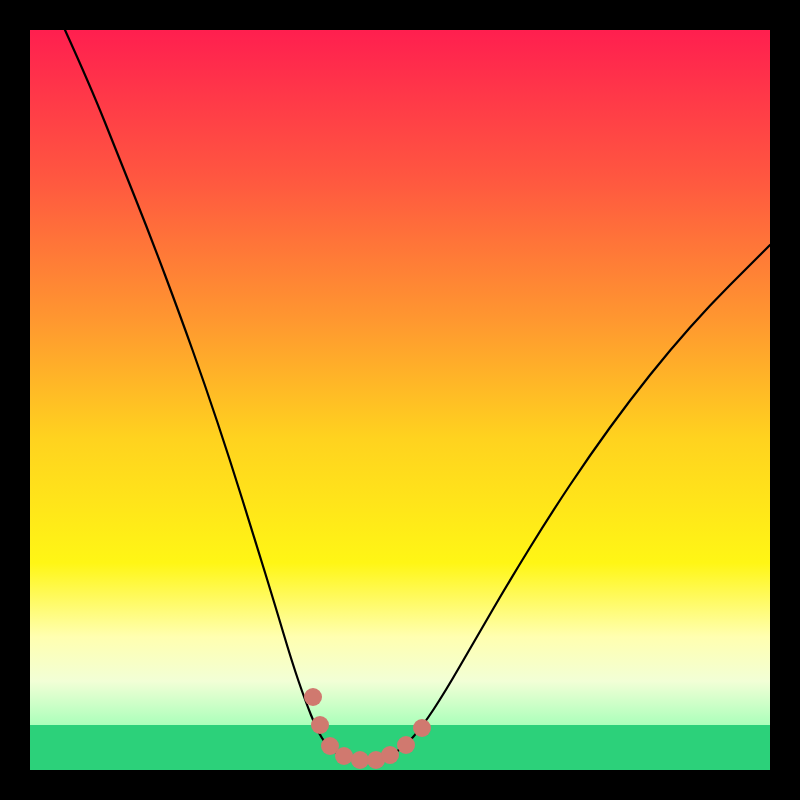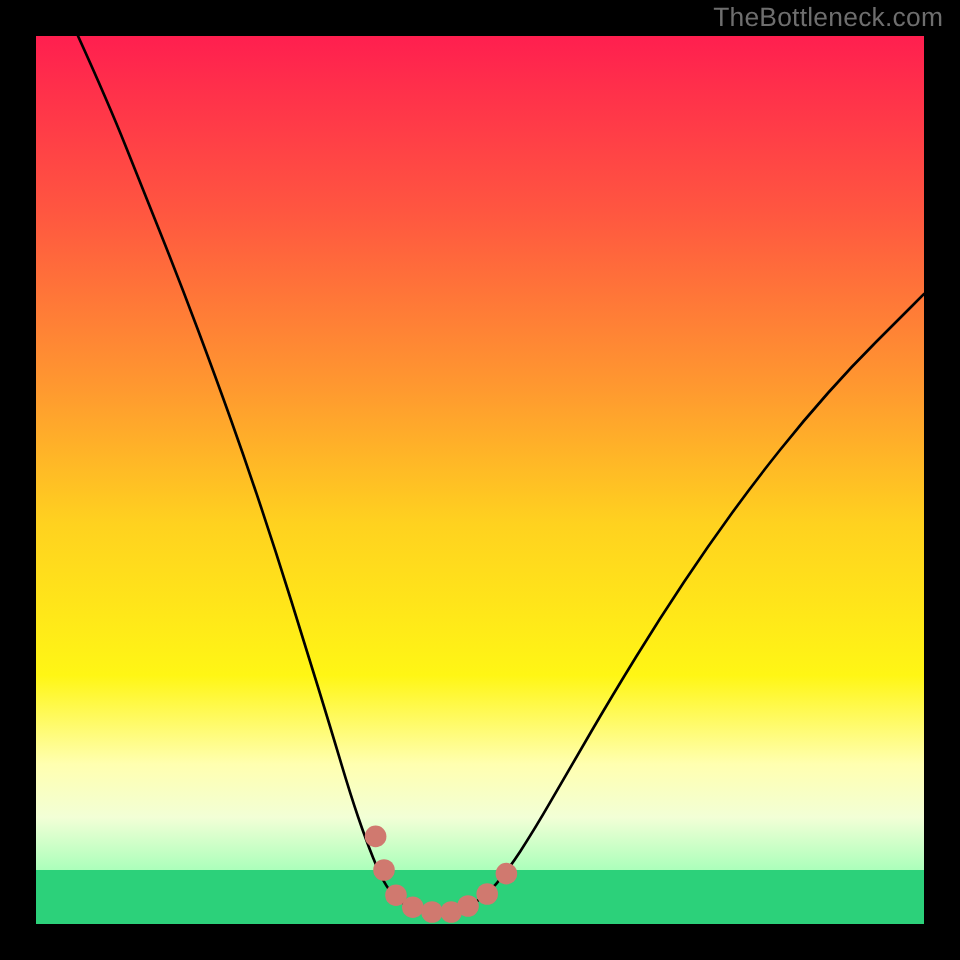--- a/index.html
+++ b/index.html
@@ -38,21 +38,20 @@
   .plot-svg {
     width: 740px;
     height: 740px;
     display: block;
   }
 </style>
 </head>
 <body>
 
 <div class="frame">
-  <div class="watermark">TheBottleneck.com</div>
 
   <div class="plot-area">
     <svg class="plot-svg" viewBox="0 0 740 740">
       <defs>
         <linearGradient id="bg-grad" x1="0" y1="0" x2="0" y2="1">
             <stop offset="0%" stop-color="#ff1f4f"></stop>
             <stop offset="20%" stop-color="#ff5740"></stop>
             <stop offset="40%" stop-color="#ff9a2f"></stop>
             <stop offset="55.00000000000001%" stop-color="#ffd21f"></stop>
             <stop offset="72%" stop-color="#fff615"></stop>

